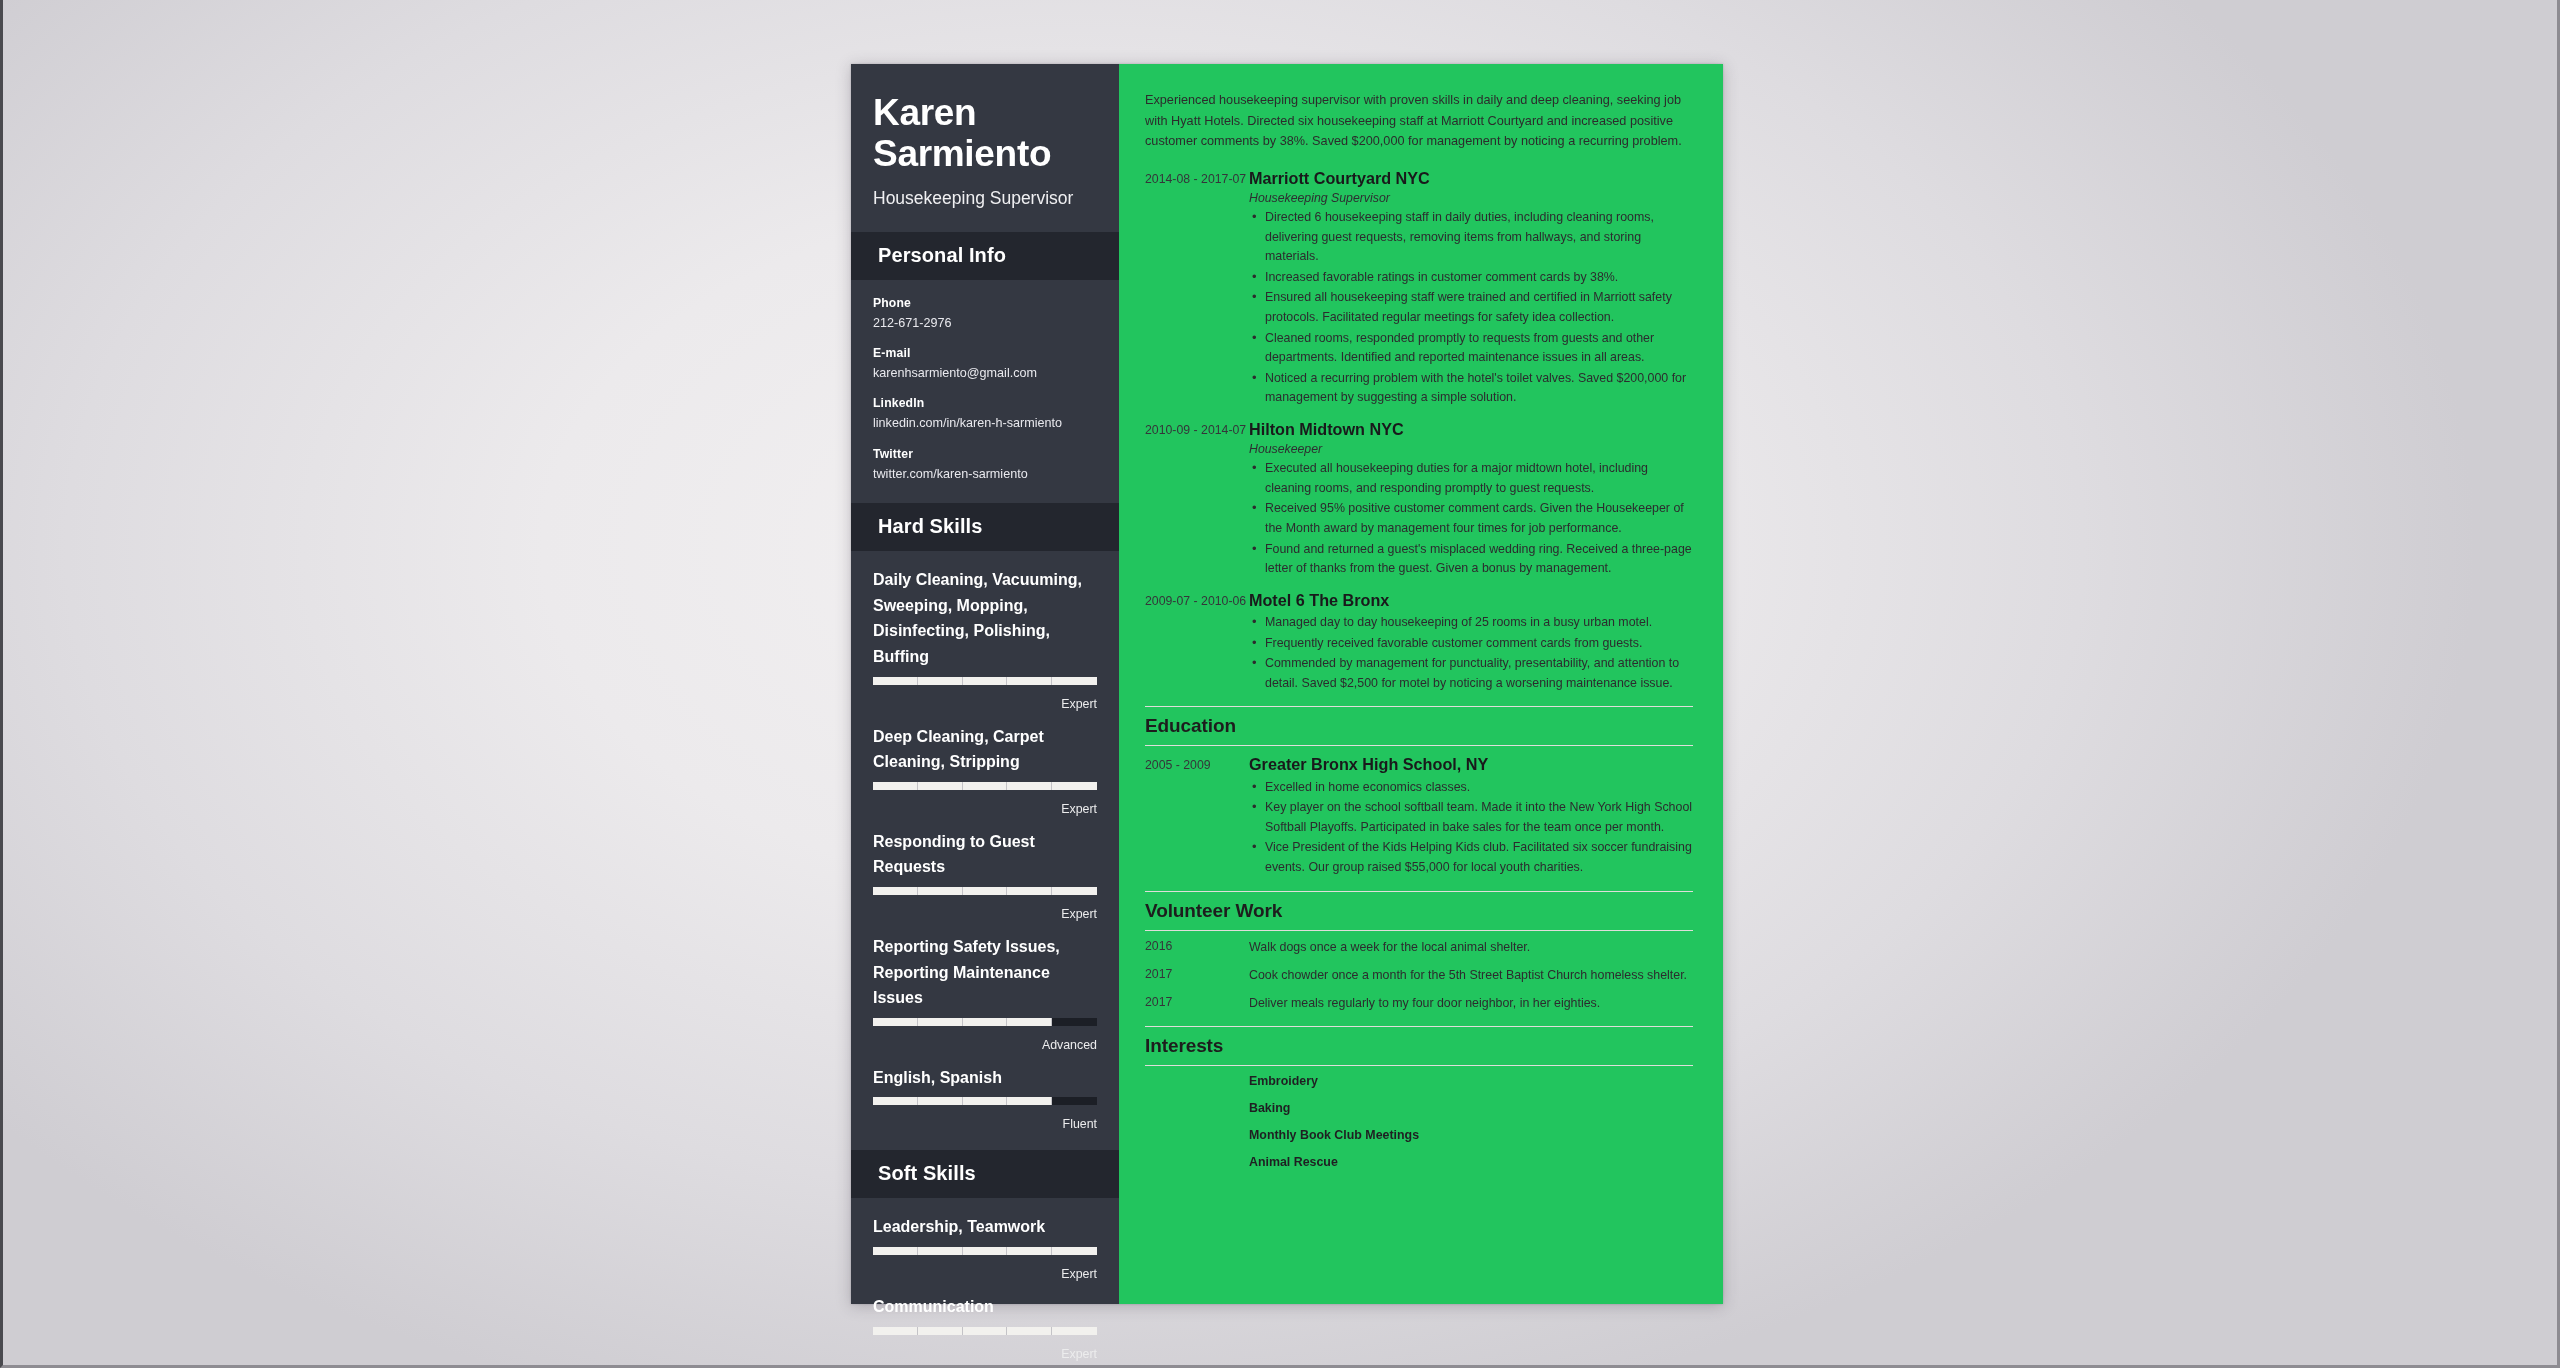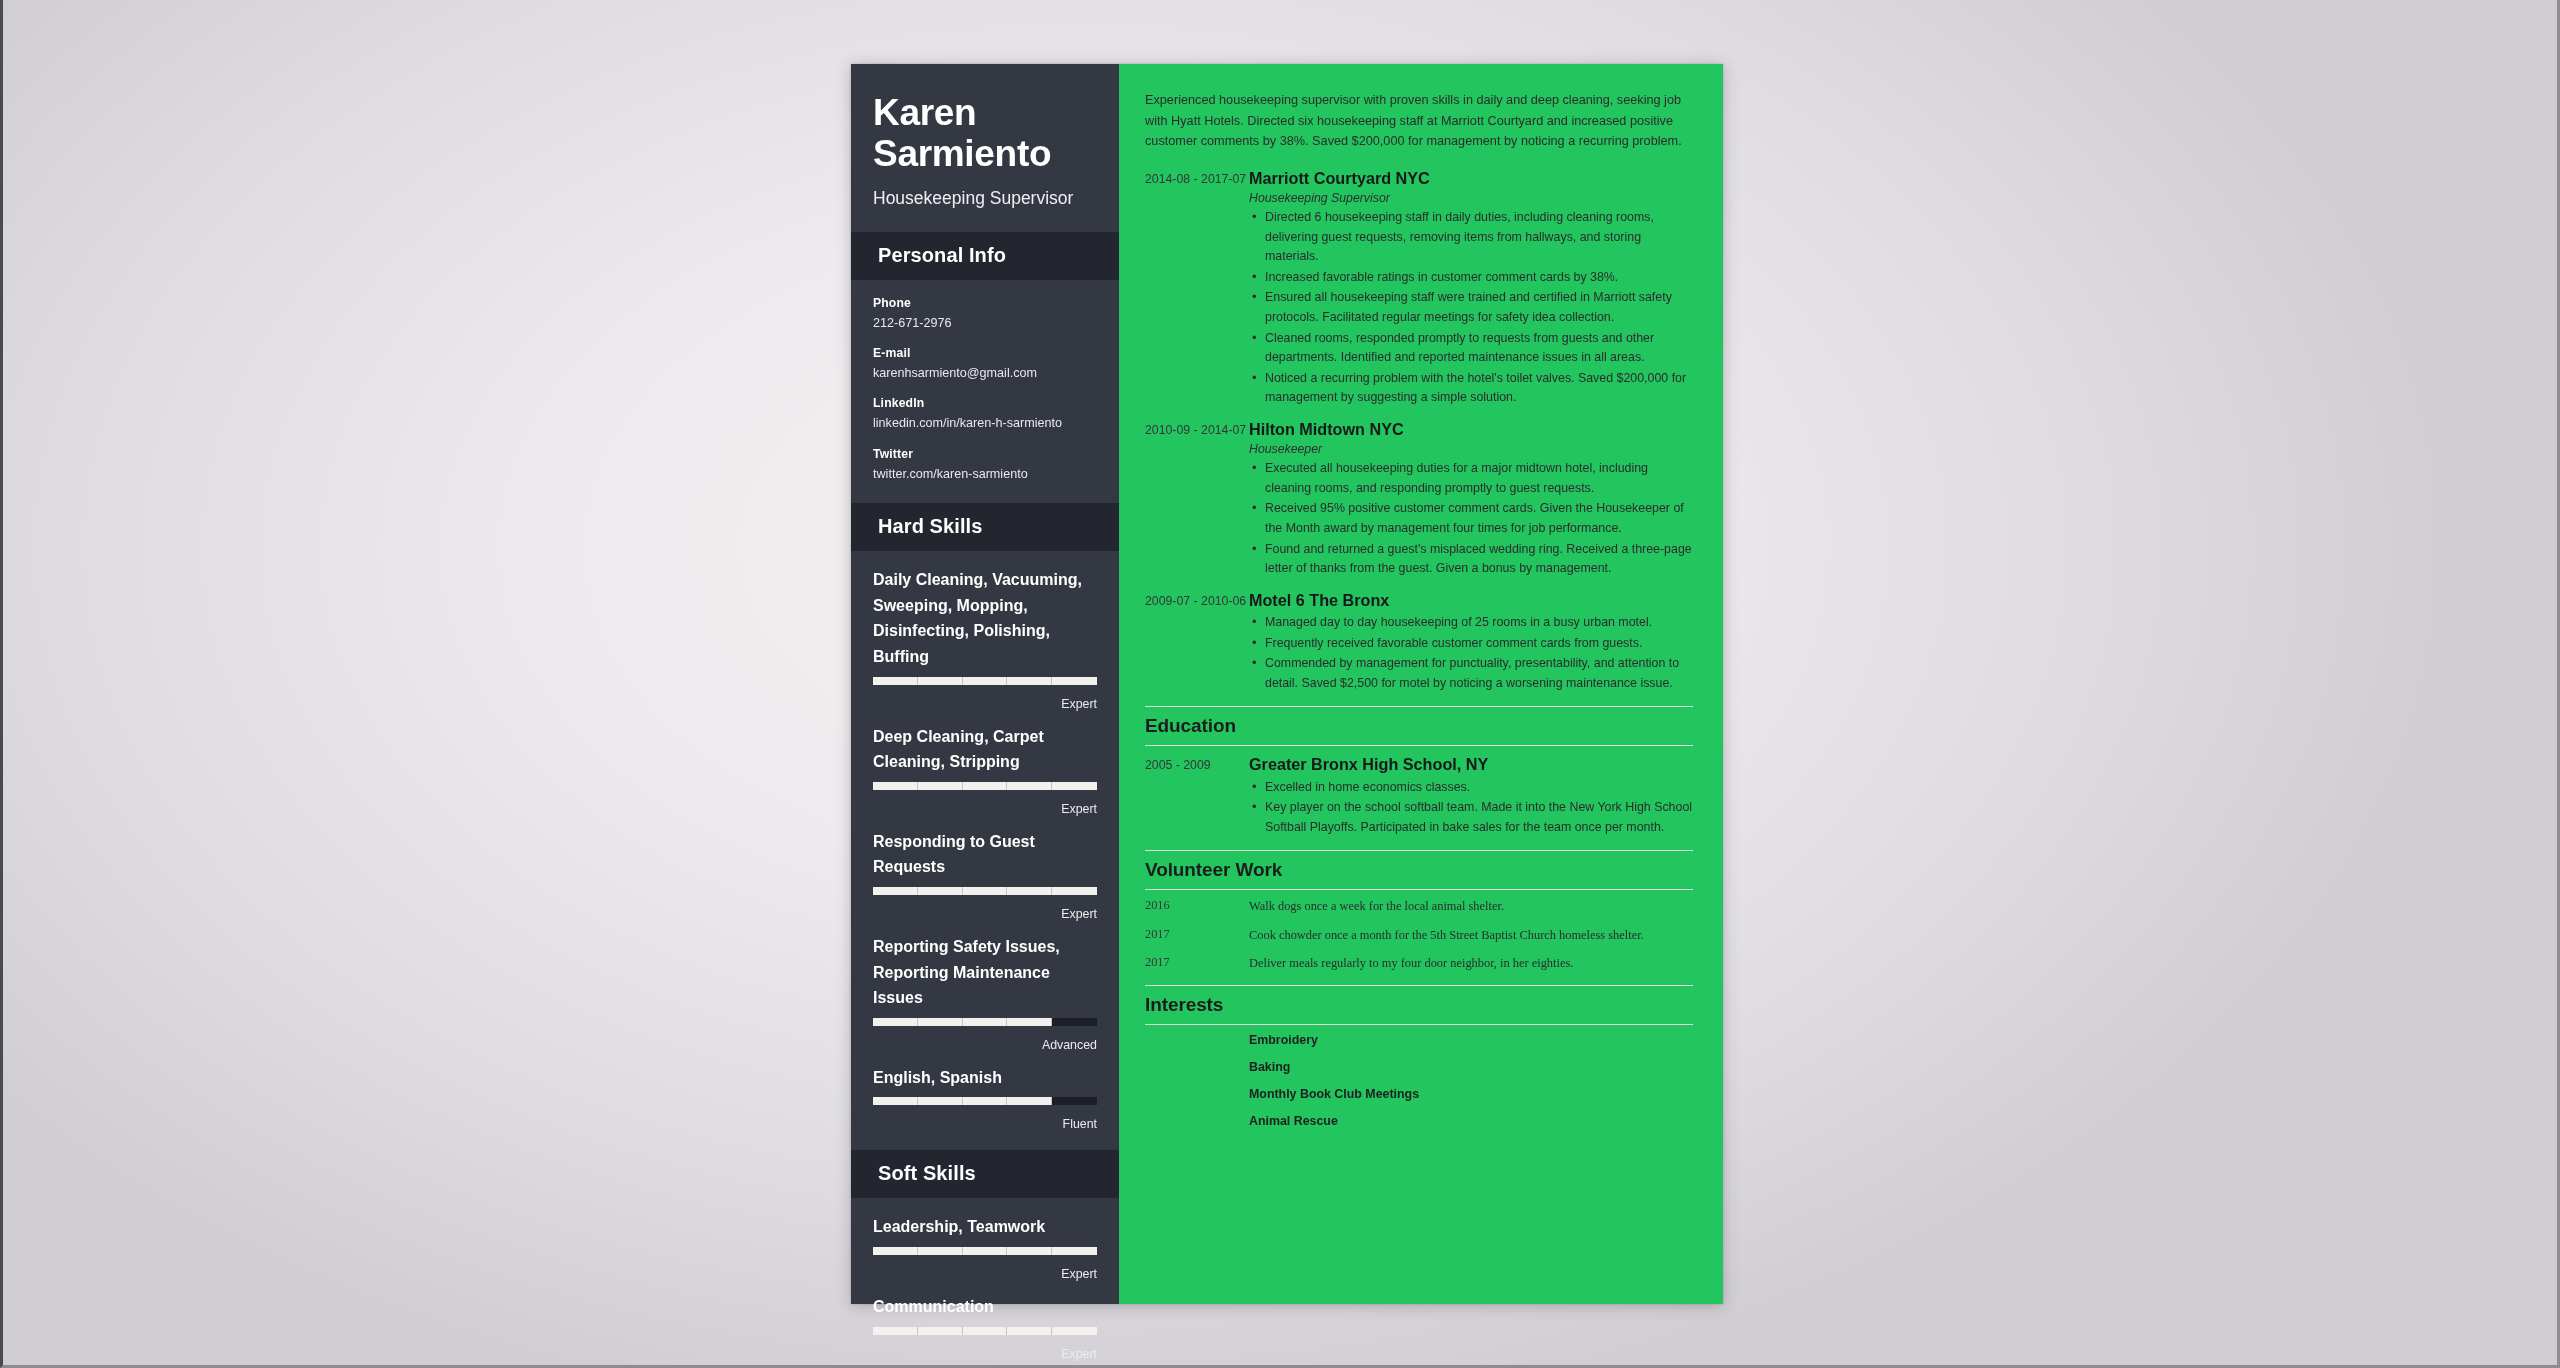--- a/index.html
+++ b/index.html
@@ -198,21 +198,21 @@
   ul.bullets li::before {
     content: "\2022";
     position: absolute;
     left: 3px;
     top: -1px;
     font-size: 13px;
     color: #2c2c2e;
   }
 
   
-  .vol-row { display: flex; margin-bottom: 11px; font-family: Liberation Serif, serif; }
+  .vol-row { display: flex; margin-bottom: 11px; }
   .vol-year {
     flex: 0 0 104px;
     font-size: 12.3px;
     color: #35353a;
   }
   .vol-text {
     flex: 1 1 auto;
     font-size: 12.4px;
     color: #2c2c2e;
     line-height: 1.4;
@@ -446,20 +446,21 @@
 
     <section class="section">
       <h2 class="section-title">Education</h2>
       <div class="entry">
         <div class="entry-date">2005 - 2009</div>
         <div class="entry-body">
           <div class="entry-org">Greater Bronx High School, NY</div>
           <ul class="bullets">
             <li>Excelled in home economics classes.</li>
             <li>Key player on the school softball team. Made it into the New York High School Softball Playoffs. Participated in bake sales for the team once per month.</li>
+            <li>Vice President of the Kids Helping Kids club. Facilitated six soccer fundraising events. Our group raised $55,000 for local youth charities.</li>
           </ul>
         </div>
       </div>
     </section>
 
     <section class="section">
       <h2 class="section-title">Volunteer Work</h2>
       <div class="vol-row">
         <div class="vol-year">2016</div>
         <div class="vol-text">Walk dogs once a week for the local animal shelter.</div>

